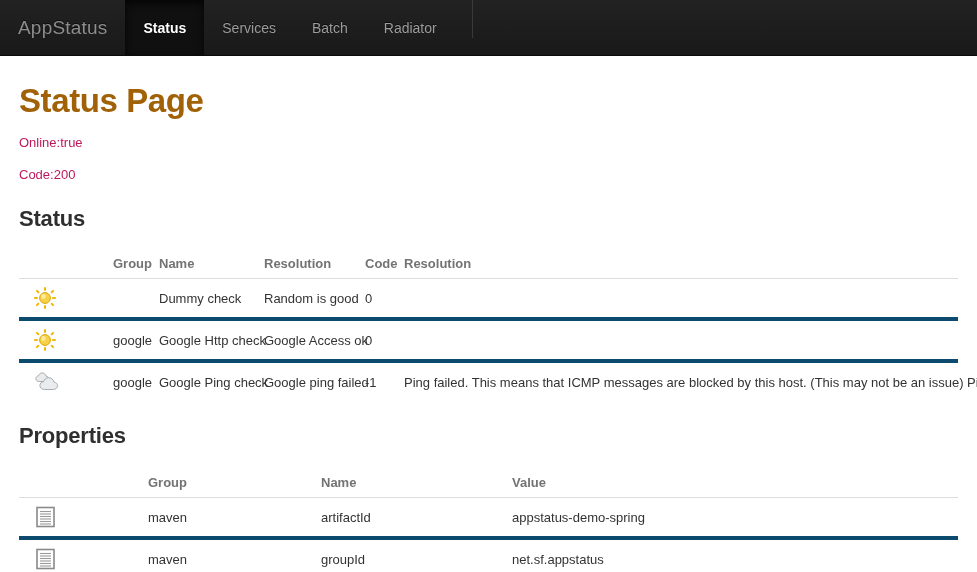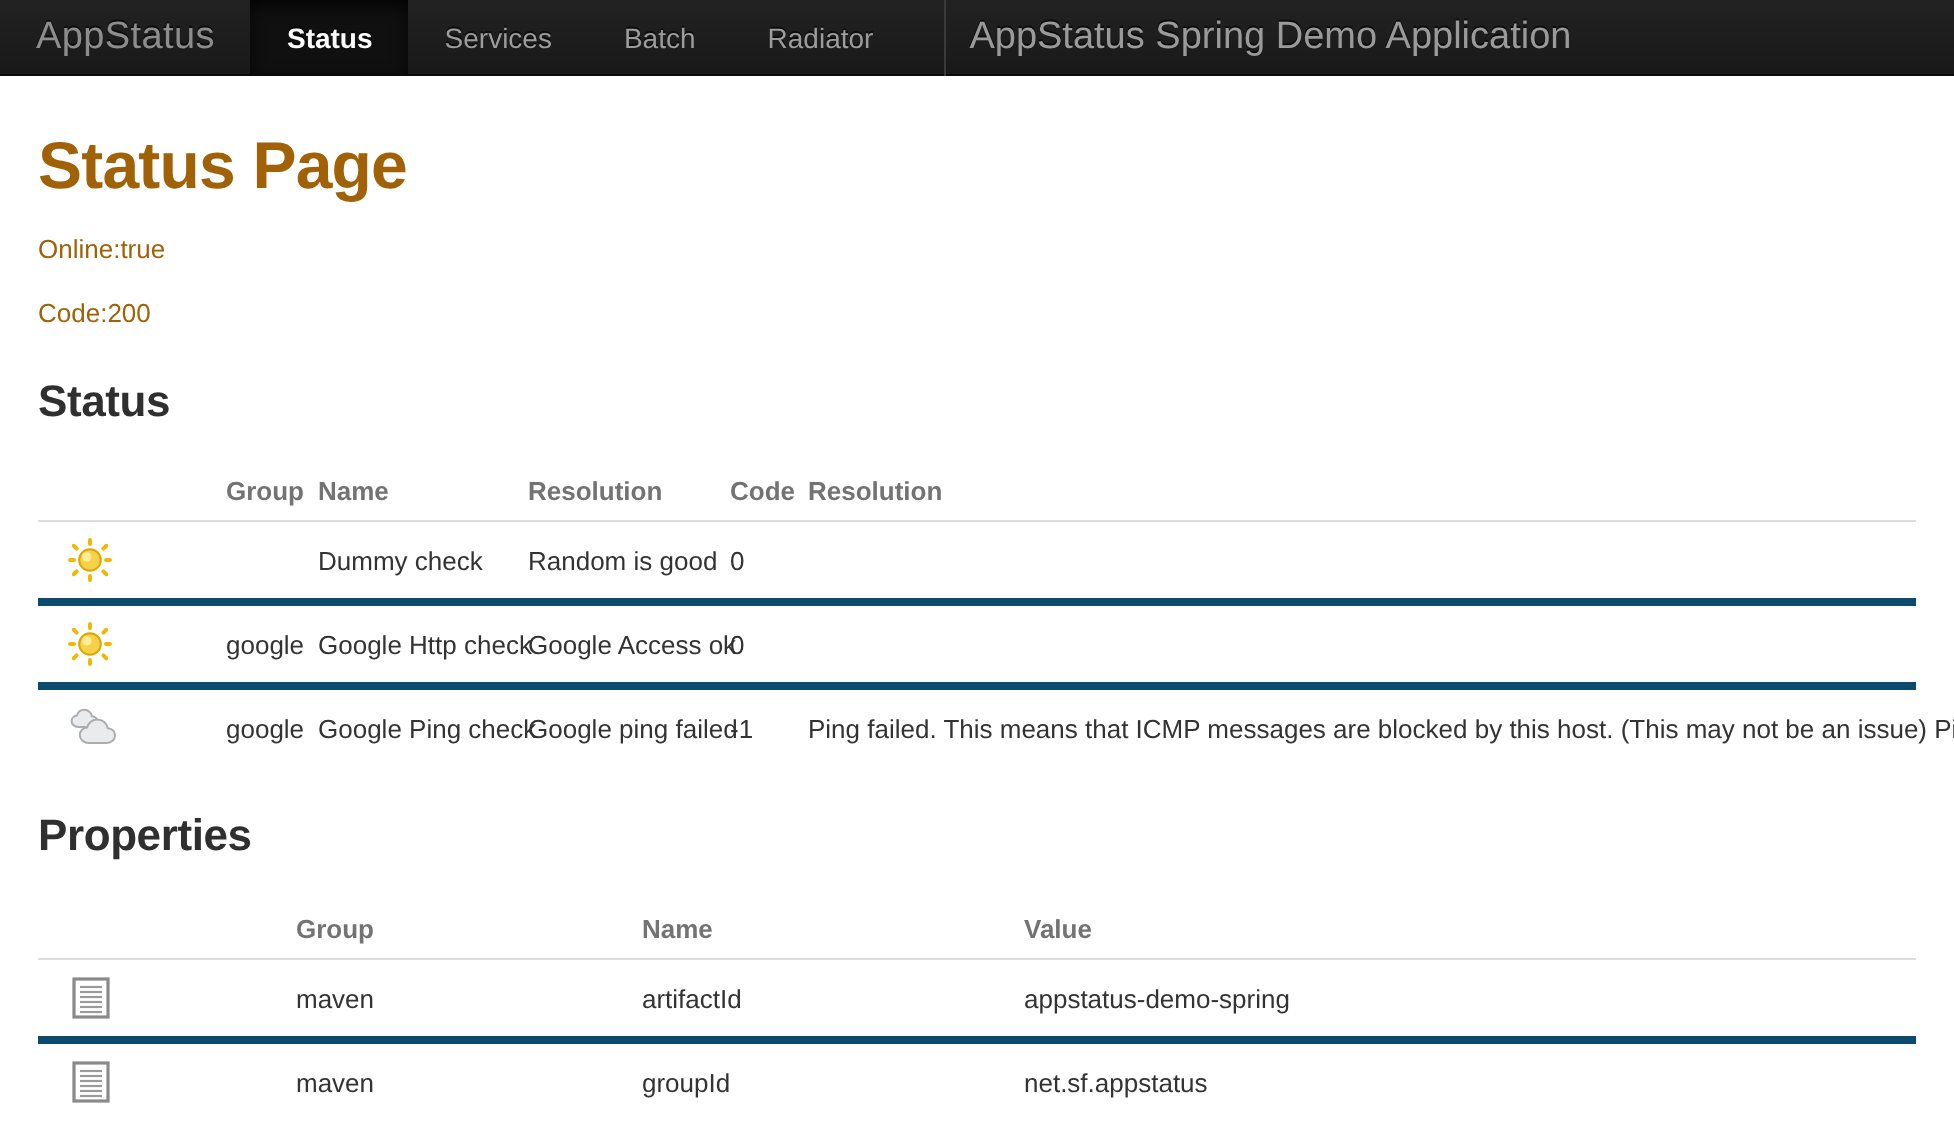--- a/index.html
+++ b/index.html
@@ -8,21 +8,21 @@
     width: 977px; height: 572px;
     background: #ffffff;
     font-family: "Liberation Sans", sans-serif;
     overflow: hidden;
   }
 
   
   .navbar {
     position: relative;
     width: 977px;
-    height: 38px;
+    height: 56px;
     background: #1d1d1d;
     background-image: linear-gradient(#222222, #191919);
     display: flex;
     align-items: stretch;
     border-bottom: 1px solid #0a0a0a;
   }
   .brand {
     display: flex; align-items: center;
     padding: 0 18px 0 18px;
     font-size: 19px;
@@ -70,21 +70,21 @@
     font-size: 33px;
     font-weight: bold;
     line-height: 38px;
     color: #a16207;
     letter-spacing: -0.4px;
   }
   p.meta {
     margin: 14px 0 0 0;
     font-size: 13px;
     line-height: 18px;
-    color: #a16207;
+    color: #be185d;
   }
   h2.section-title {
     margin: 22px 0 0 0;
     font-size: 22px;
     font-weight: bold;
     line-height: 26px;
     color: #2f2f2f;
     letter-spacing: -0.2px;
   }
 
@@ -143,21 +143,20 @@
 
 <div class="navbar">
   <div class="brand">AppStatus</div>
   <div class="nav-items">
     <div class="nav-item active">Status</div>
     <div class="nav-item">Services</div>
     <div class="nav-item">Batch</div>
     <div class="nav-item">Radiator</div>
   </div>
   <div class="nav-divider"></div>
-  <div class="nav-title">AppStatus Spring Demo Application</div>
 </div>
 
 <div class="content">
 
   <h1 class="page-title">Status Page</h1>
   <p class="meta">Online:true</p>
   <p class="meta">Code:200</p>
 
   <h2 class="section-title">Status</h2>
 

